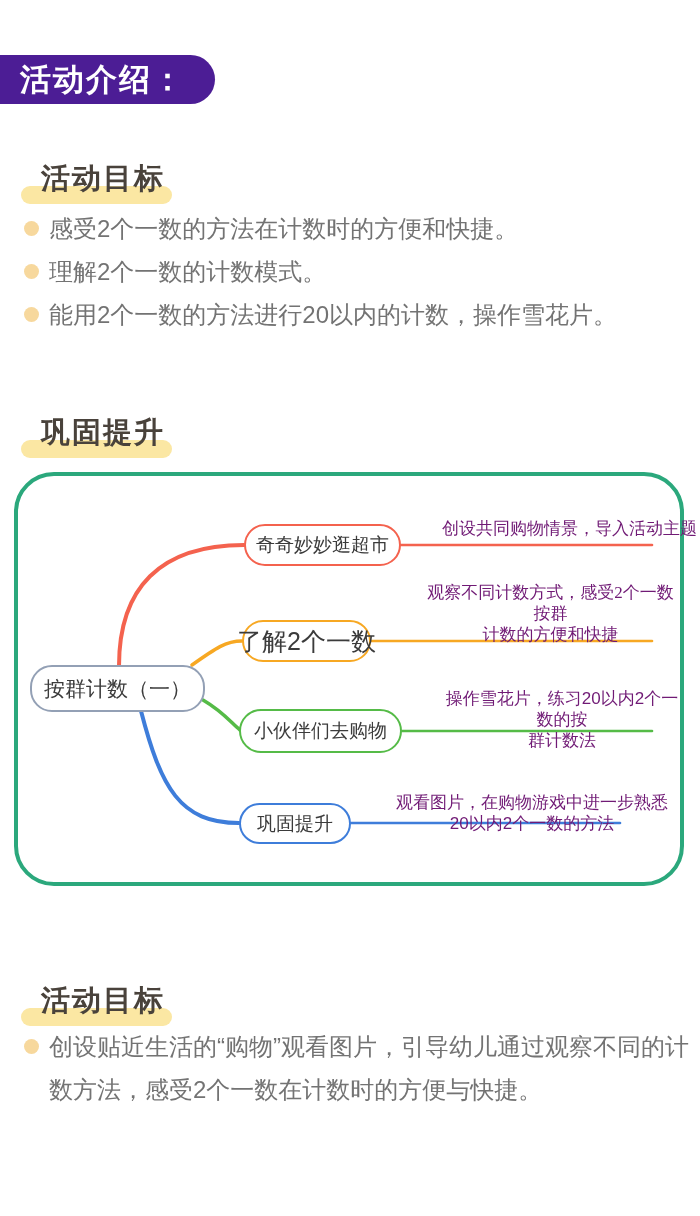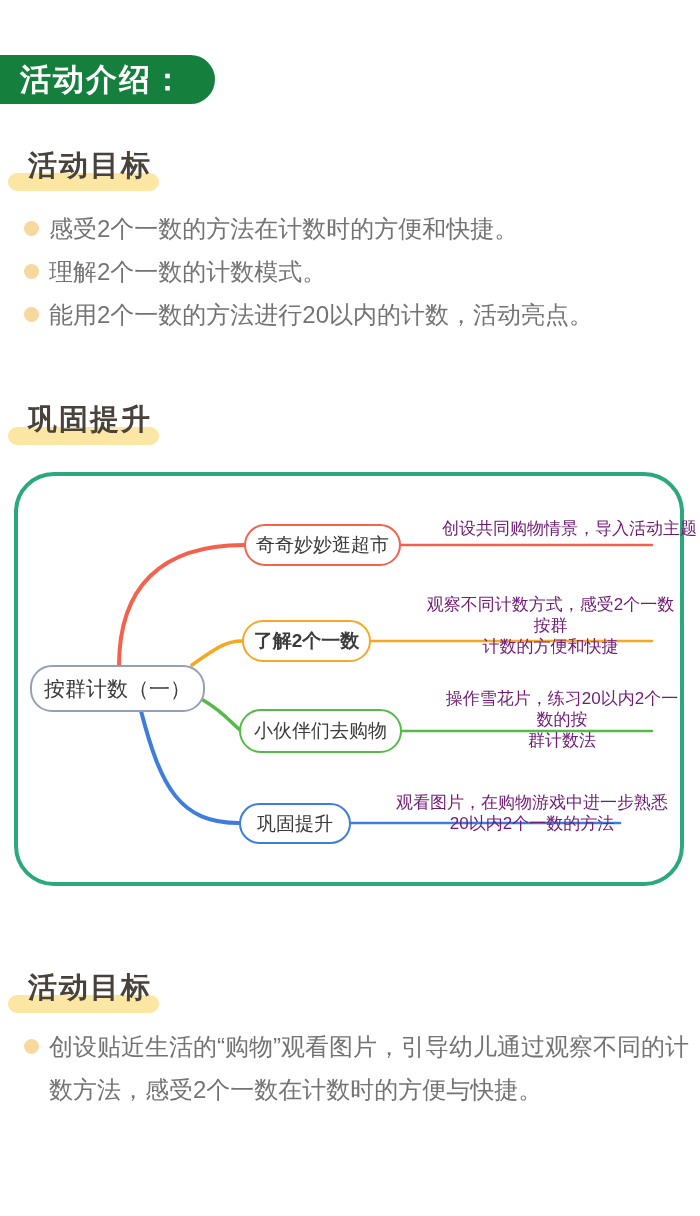--- a/index.html
+++ b/index.html
@@ -4,26 +4,26 @@
 <style>
   html,body{margin:0;padding:0;}
   body{
     width:700px;height:1216px;position:relative;background:#ffffff;
     font-family:"Liberation Sans","DejaVu Sans",sans-serif;
     color:#4e4840;overflow:hidden;
   }
   
   .badge{
     position:absolute;top:55px;left:0;height:49px;line-height:49px;
-    background:#15803d;color:#ffffff;font-size:31px;font-weight:bold;
+    background:#4c1d95;color:#ffffff;font-size:31px;font-weight:bold;
     padding:0 30px 0 20px;border-radius:0 27px 27px 0;letter-spacing:2px;
   }
   
   .sec-title{
-    position:absolute;margin:0;font-size:29px;font-weight:bold;color:#49423b;
+    position:absolute;margin:13px;font-size:29px;font-weight:bold;color:#49423b;
     letter-spacing:2px;display:inline-block;
   }
   .sec-title .hl{
     position:absolute;left:-20px;right:-7px;bottom:-5px;height:18px;
     background:#fbe7a3;border-radius:9px;z-index:0;
   }
   .sec-title .txt{position:relative;z-index:1;}
   #goals-title{top:146px;left:28px;}
   #flow-title{top:400px;left:28px;}
   #hl-title{top:968px;left:28px;}
@@ -46,29 +46,29 @@
     box-sizing:border-box;
   }
   .mindmap svg{position:absolute;top:0;left:0;width:100%;height:100%;}
   .node{
     position:absolute;background:#ffffff;border-radius:22px;box-sizing:border-box;
     display:flex;align-items:center;justify-content:center;
     color:#3b3b3b;font-weight:500;z-index:2;white-space:nowrap;
   }
   #node-root{left:12px;top:189px;width:175px;height:47px;border:2.5px solid #93a0b5;font-size:21px;}
   #node-b0{left:226px;top:48px;width:157px;height:42px;border:2.5px solid #f4624e;font-size:19px;}
-  #node-b1{left:224px;top:144px;width:129px;height:42px;border:2.5px solid #f7a823;font-size:19px;font-weight:bold;}
+  #node-b1{left:224px;top:144px;width:129px;height:42px;border:2.5px solid #f7a823;font-size:25px;}
   #node-b2{left:221px;top:233px;width:163px;height:44px;border:2.5px solid #55bb47;font-size:19px;}
   #node-b3{left:221px;top:327px;width:112px;height:41px;border:2.5px solid #3e7dda;font-size:19px;}
   .ann{
     position:absolute;font-size:17px;line-height:21px;color:#701a75;
     white-space:pre-line;z-index:2;text-align:center;
   }
   #ann-0{left:424px;top:42px;white-space:nowrap;}
-  #ann-1{left:403px;top:118px;}
+  #ann-1{left:403px;top:106px;font-family:Liberation Serif, serif;}
   #ann-2{left:426px;top:212px;}
   #ann-3{left:378px;top:316px;}
 </style>
 </head>
 <body>
 
 <div class="badge">
   <span>活动介绍：</span>
 </div>
 
@@ -81,21 +81,21 @@
   <li>
     <span class="dot"></span>
     <span>感受2个一数的方法在计数时的方便和快捷。</span>
   </li>
   <li>
     <span class="dot"></span>
     <span>理解2个一数的计数模式。</span>
   </li>
   <li>
     <span class="dot"></span>
-    <span>能用2个一数的方法进行20以内的计数，活动亮点。</span>
+    <span>能用2个一数的方法进行20以内的计数，操作雪花片。</span>
   </li>
 </ul>
 
 <h2 class="sec-title" id="flow-title">
   <span class="hl"></span>
   <span class="txt">巩固提升</span>
 </h2>
 
 <div class="mindmap">
   <svg viewBox="0 0 662 406">

